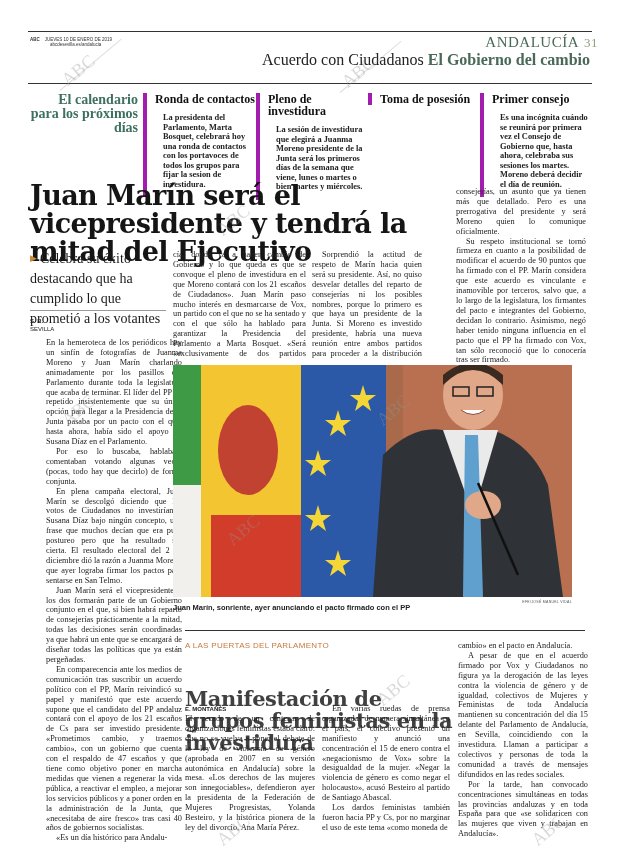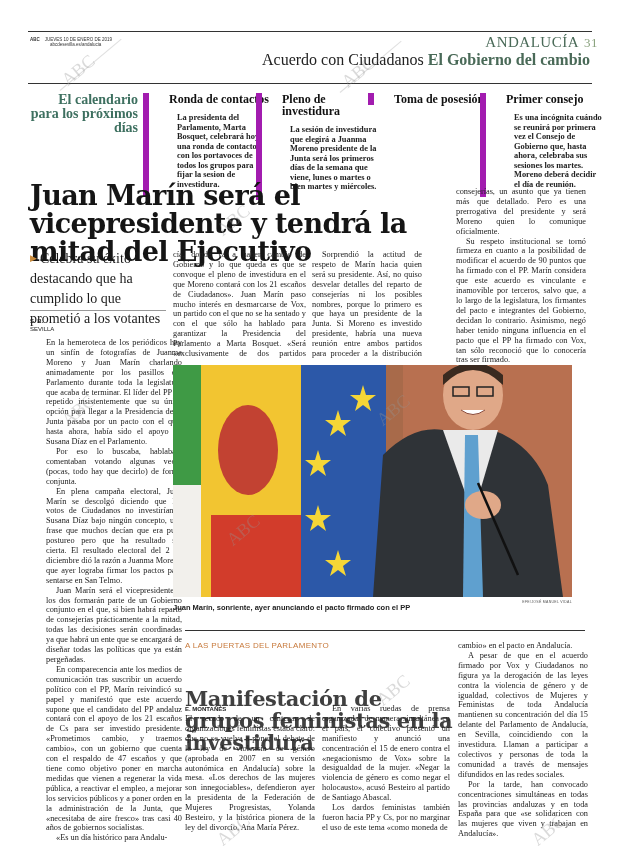--- a/index.html
+++ b/index.html
@@ -6,21 +6,21 @@
   body { width:620px; height:846px; position:relative; overflow:hidden; font-family:"DejaVu Serif", serif; color:#1a1a1a; }
   .abs { position:absolute; }
   .rule { position:absolute; background:#333; height:1px; }
   .masthead { left:30px; top:37px; font-family:"Liberation Sans", sans-serif; font-size:4.5px; line-height:5px; color:#333; }
   .masthead b { font-weight:bold; margin-right:5px; }
   .section { right:22px; top:34px; font-family:"Liberation Serif", serif; font-size:15px; color:#4a6a58; letter-spacing:0.5px; }
   .section .pg { color:#8aa27e; margin-left:5px; font-size:13px; }
   .kicker { right:30px; top:51px; font-family:"Liberation Serif", serif; font-size:16px; color:#222; white-space:nowrap; }
   .kicker .hl { color:#4a6a58; font-weight:bold; }
   .cal-title { left:30px; top:93px; width:108px; text-align:right; font-family:"Liberation Serif", serif; font-weight:bold; font-size:14px; line-height:14px; color:#3e7060; }
-  .cal-item { top:93px; border-left:6px solid #a21caf; padding-left:20px; }
+  .cal-item { top:93px; border-left:4px solid #a21caf; padding-left:8px; }
   .cal-item h3 { margin:0; font-family:"Liberation Serif", serif; font-size:12px; line-height:12px; font-weight:bold; color:#111; }
   .cal-item p { margin:8px; font-family:"Liberation Serif", serif; font-size:8.4px; line-height:9.5px; font-weight:bold; color:#222; }
   .headline { left:30px; top:182px; width:400px; font-family:"DejaVu Serif", serif; font-weight:bold; font-size:27px; line-height:28px; color:#151515; letter-spacing:-0.6px; }
   .subhead { left:30px; top:248px; width:138px; font-family:"Liberation Serif", serif; font-size:14px; line-height:20px; color:#1a1a1a; }
   .subhead .arrow { color:#c98a3a; font-size:9px; margin-right:3px; vertical-align:2px; }
   .byline { left:30px; top:317px; font-family:"Liberation Sans", sans-serif; font-size:6px; line-height:8px; color:#222; }
   .byline b { display:block; }
   .col { position:absolute; font-family:"Liberation Serif", serif; font-size:8.3px; line-height:9.9px; text-align:justify; color:#222; hyphens:auto; }
   .col p { margin:0; text-indent:10px; }
   .col p.first { text-indent:0; }

